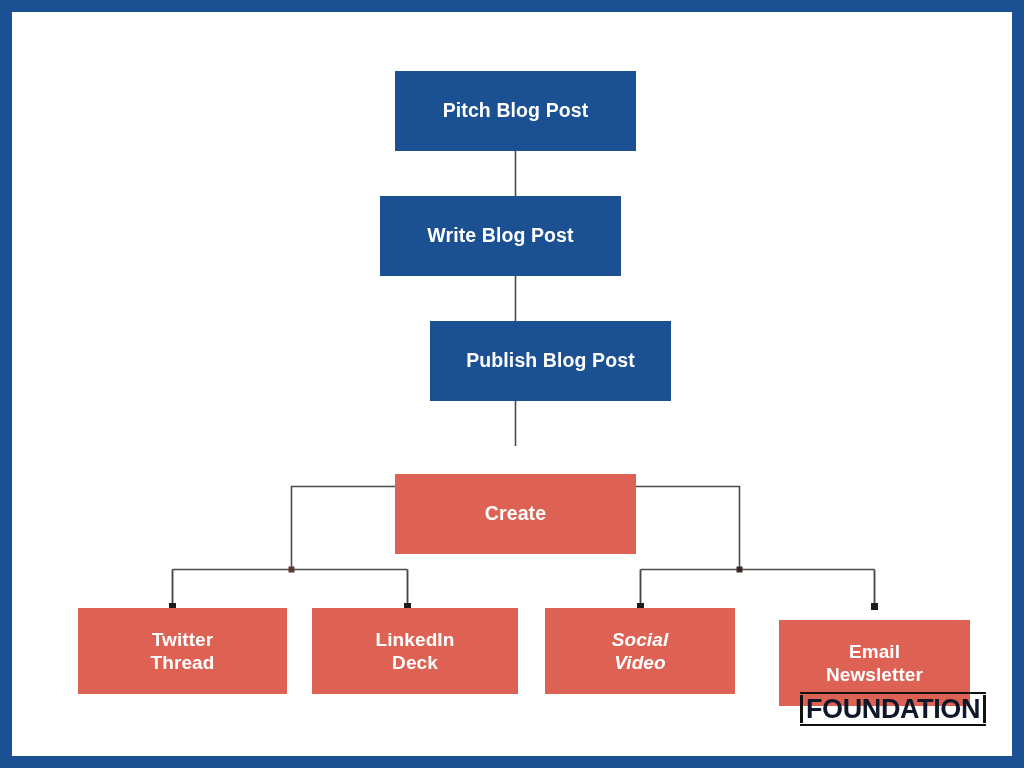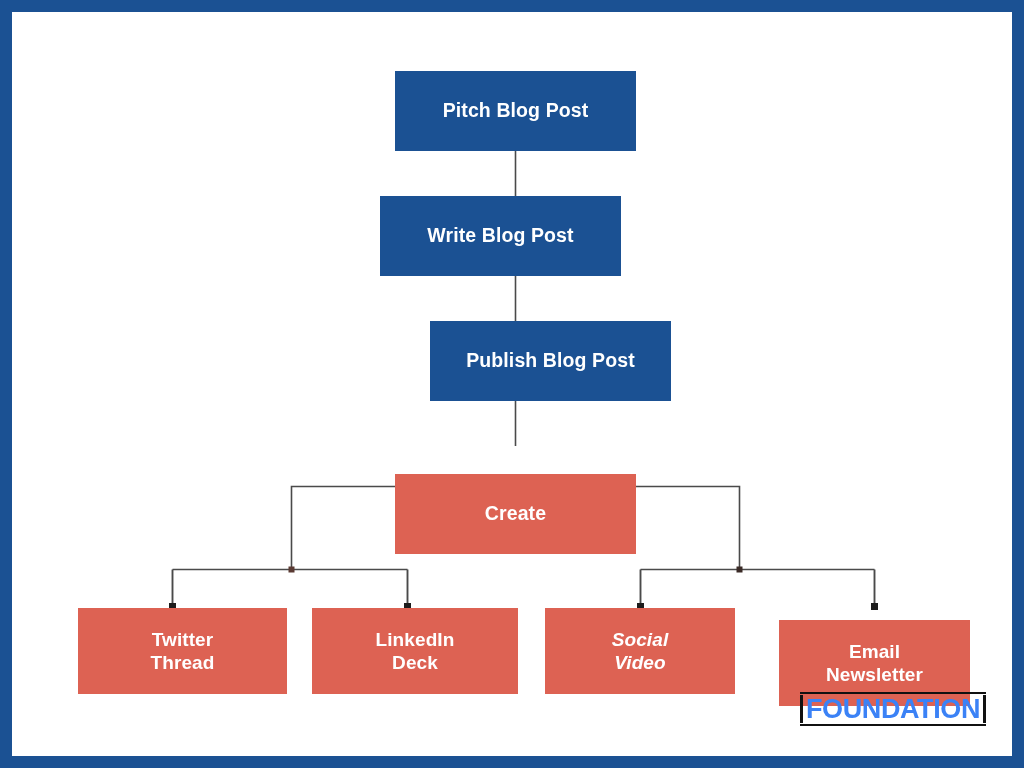--- a/index.html
+++ b/index.html
@@ -92,21 +92,21 @@
   #node-social         { left: 533px; top: 596px; width: 190px; height: 86px; font-style: italic; }
   #node-email          { left: 767px; top: 596px; width: 191px; height: 86px; margin-top: 12px; }
 
   
   #foundation-logo {
     position: absolute;
     right: 26px;
     bottom: 30px;
     z-index: 3;
     display: inline-block;
-    color: #3b82f6;
+    color: #0f172a;
   }
   #foundation-logo .logo-rule {
     height: 2px;
     background: #111111;
     width: 100%;
   }
   #foundation-logo .logo-body {
     display: flex;
     align-items: stretch;
     padding: 1px 0;

